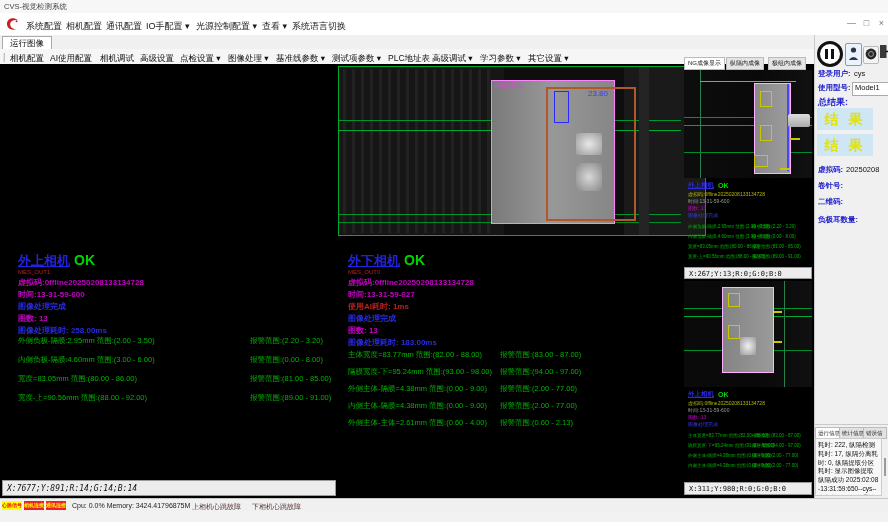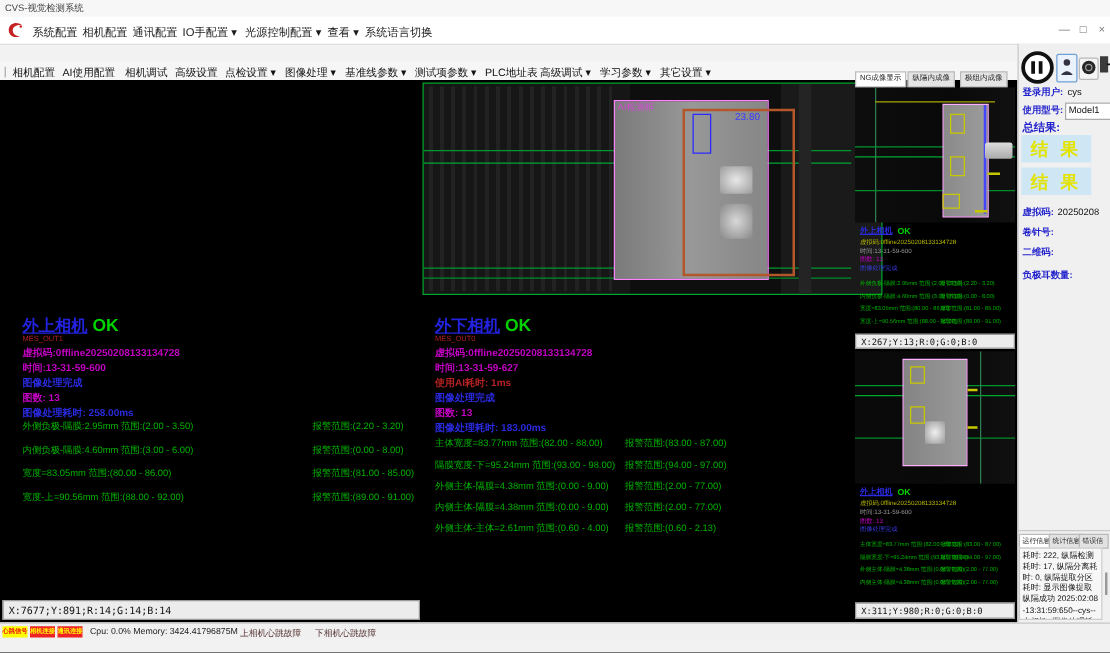--- a/index.html
+++ b/index.html
@@ -96,20 +96,23 @@
     <span class="menu-item" style="left:106px;">通讯配置</span>
     <span class="menu-item" style="left:146px;">IO手配置 ▾</span>
     <span class="menu-item" style="left:196px;text-align:right;">光源控制配置 ▾</span>
     <span class="menu-item" style="left:262px;">查看 ▾</span>
     <span class="menu-item" style="left:292px;">系统语言切换</span>
     <span class="winctl" style="left:845px;">—</span>
     <span class="winctl" style="left:860px;">□</span>
     <span class="winctl" style="left:875px;">×</span>
   </div>
 
+  <div class="abs tabrow">
+    <span class="ptab">运行图像</span>
+  </div>
 
   <div class="abs toolbar">
     <span class="tb-div">|</span>
     <span class="tb-item" style="left:10px;">相机配置</span>
     <span class="tb-item" style="left:50px;">AI使用配置</span>
     <span class="tb-item" style="left:100px;">相机调试</span>
     <span class="tb-item" style="left:140px;">高级设置</span>
     <span class="tb-item" style="left:180px;">点检设置 ▾</span>
     <span class="tb-item" style="left:228px;">图像处理 ▾</span>
     <span class="tb-item" style="left:276px;">基准线参数 ▾</span>
@@ -144,21 +147,21 @@
     <div class="mrow">
         <span class="ml">宽度=83.05mm 范围:(80.00 - 86.00)</span>
         <span class="mr">报警范围:(81.00 - 85.00)</span>
       </div>
     <div class="mrow">
         <span class="ml">宽度-上=90.56mm 范围:(88.00 - 92.00)</span>
         <span class="mr">报警范围:(89.00 - 91.00)</span>
       </div>
   </div>
 
-  <div class="coordsbar" style="left:2px;top:480px;width:334px;height:16px;">X:7677;Y:891;R:14;G:14;B:14</div>
+  <div class="coordsbar" style="left:2px;top:480px;width:334px;height:16px;font-style:italic;">X:7677;Y:891;R:14;G:14;B:14</div>
 
   <div class="imgpanel" style="left:338px;top:66px;width:368px;height:170px;background:linear-gradient(90deg,#161616 0%,#161616 45%,#0e0e0e 45%,#0e0e0e 78%,#1a1a1a 78%);border:1px solid #00a830;box-sizing:border-box;">
     <div class="abs" style="left:4px;top:2px;width:148px;height:164px;background:repeating-linear-gradient(90deg,rgba(255,255,255,.05) 0 3px,transparent 3px 9px);"></div>
     <div class="abs" style="left:0;top:53px;width:342px;height:1px;background:#00962e;"></div>
     <div class="abs" style="left:0;top:63px;width:342px;height:1px;background:#00a832;"></div>
     <div class="abs" style="left:0;top:147px;width:342px;height:1px;background:#00962e;"></div>
     <div class="abs" style="left:0;top:155px;width:342px;height:1px;background:#008c2a;"></div>
     <div class="abs" style="left:152px;top:13px;width:122px;height:142px;background:linear-gradient(90deg,#7a7a7a,#989898 50%,#868686);border:1px solid #ff82ff;"></div>
     <div class="abs" style="left:207px;top:20px;width:86px;height:130px;border:2px solid #b3572a;"></div>
     <div class="abs" style="left:215px;top:24px;width:13px;height:30px;border:1px solid #2a2aff;"></div>

